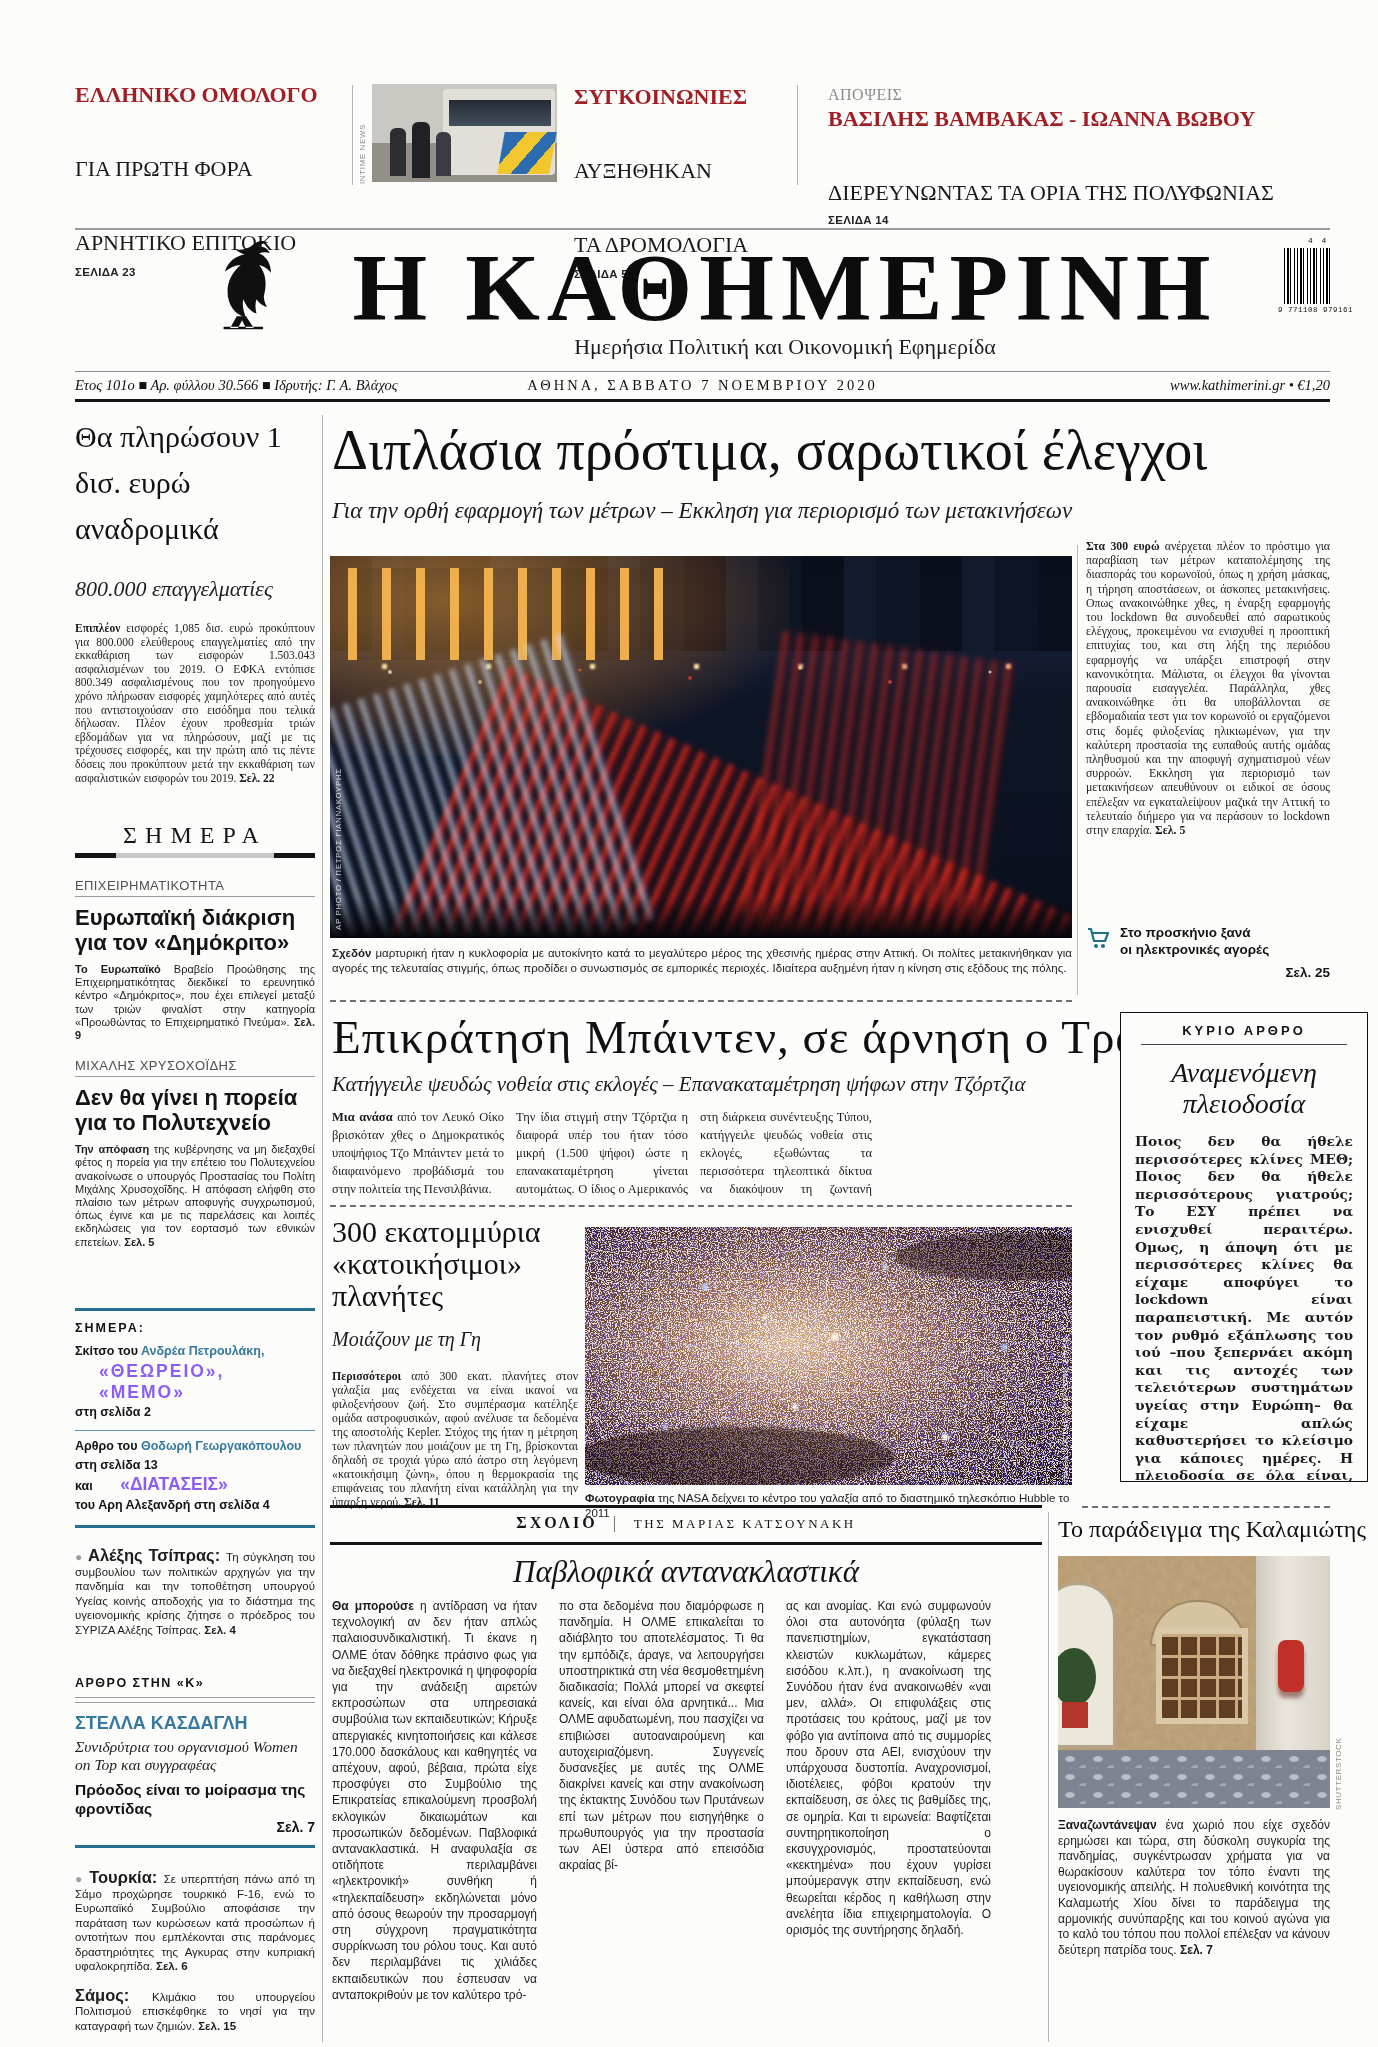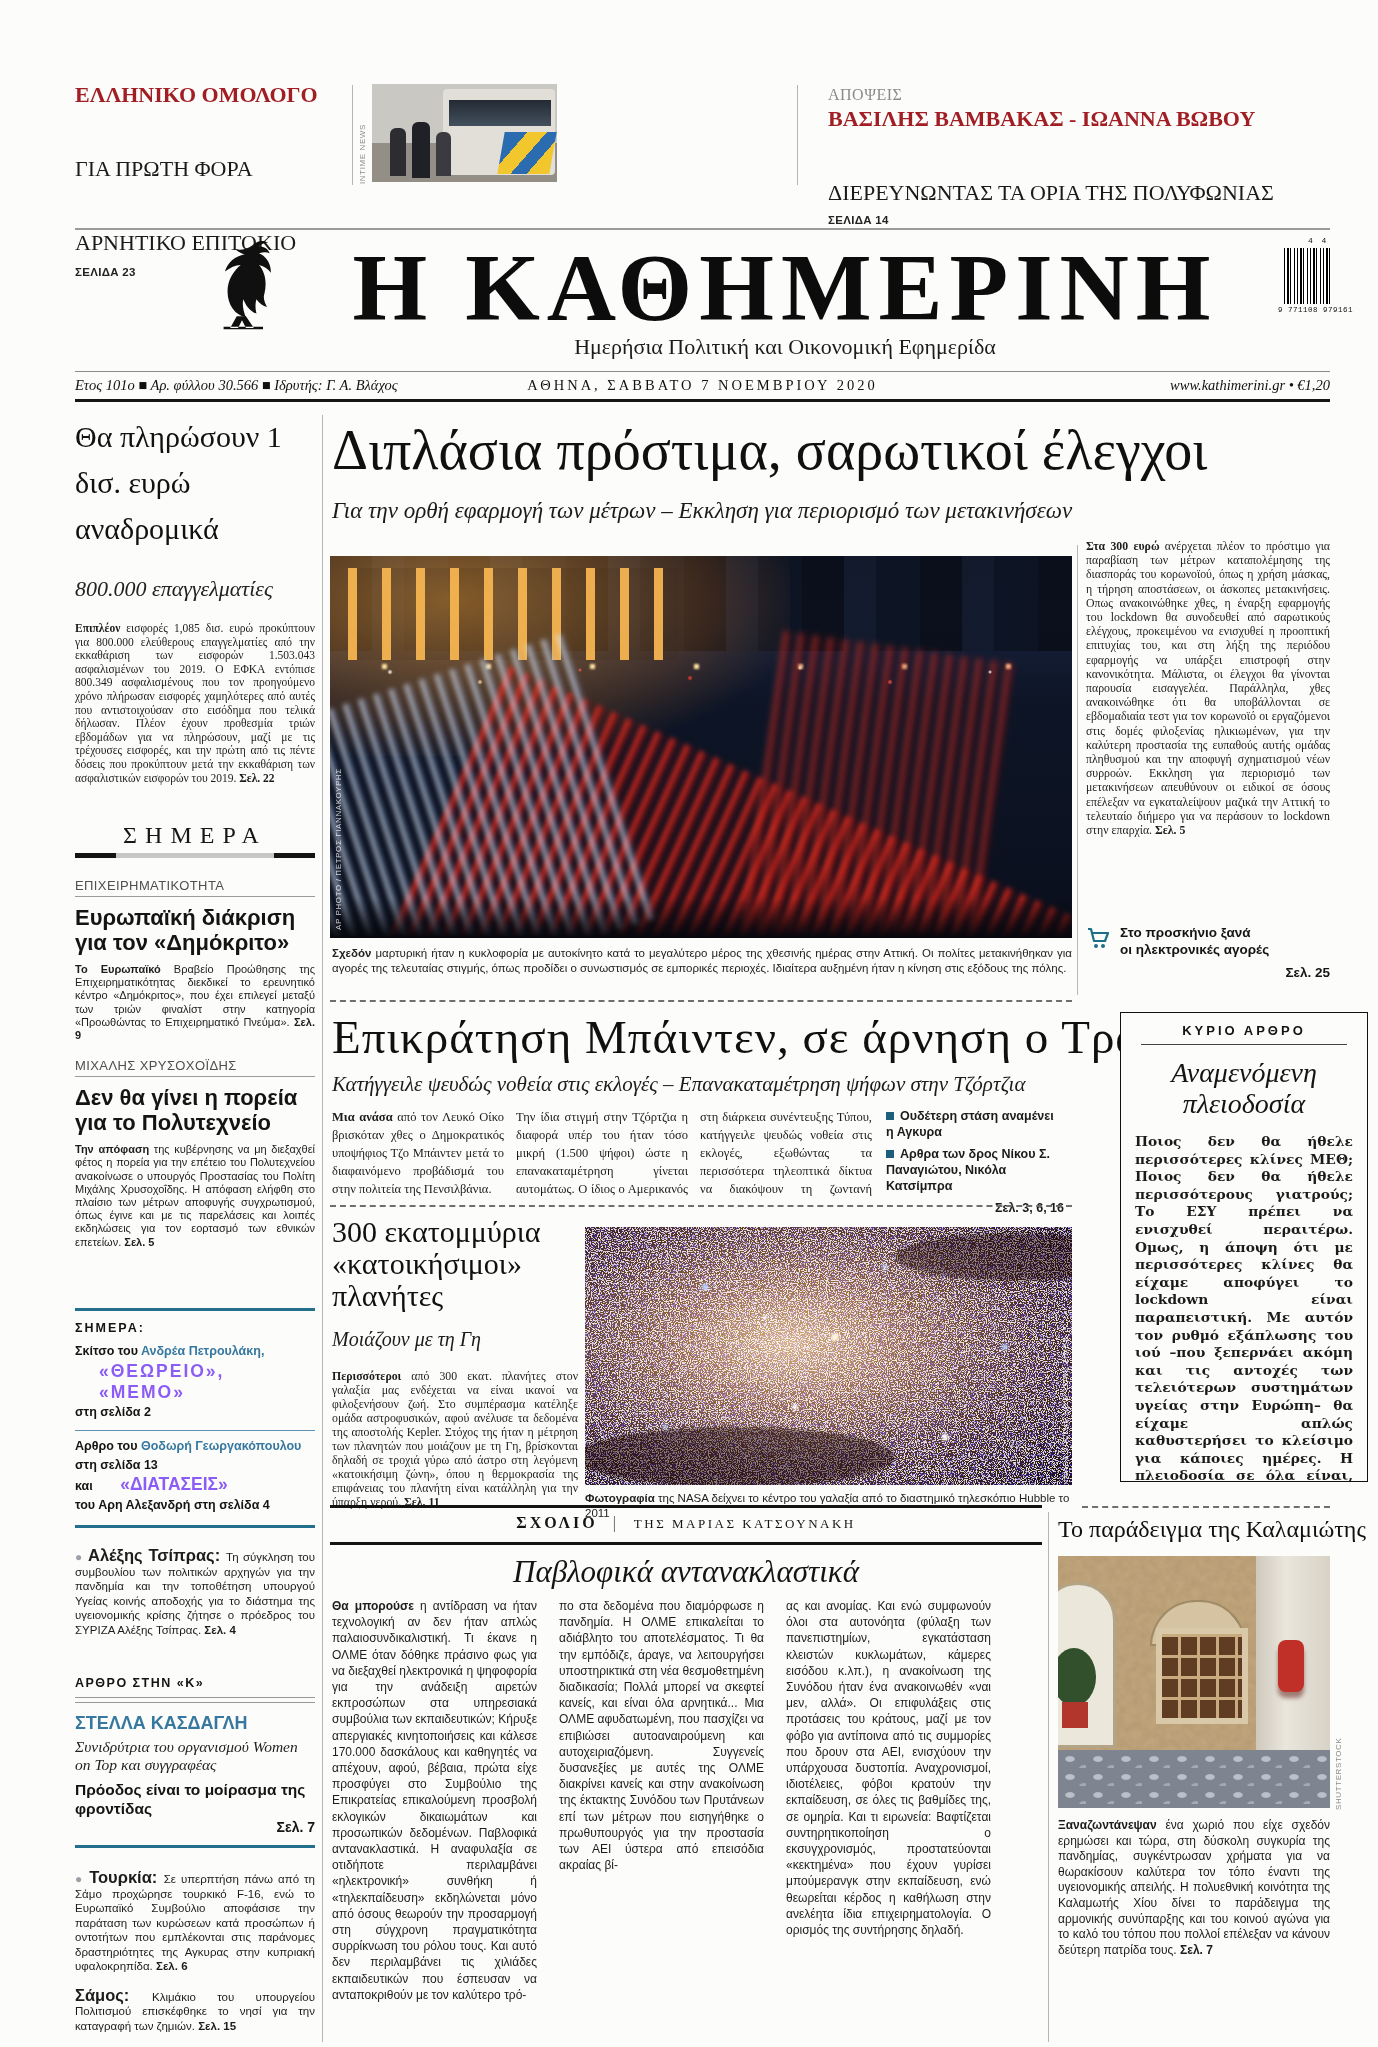--- a/index.html
+++ b/index.html
@@ -162,20 +162,26 @@
 
   <div class="abs busph" style="left:372px;top:84px;width:185px;height:98px;">
     <div class="bp-bus"></div>
     <div class="bp-win"></div>
     <div class="bp-front"></div>
     <div class="bp-p1"></div>
     <div class="bp-p2"></div>
     <div class="bp-p3"></div>
   </div>
 
+  <div class="abs" style="left:574px;top:84px;width:216px;">
+    <div class="kicker-red">ΣΥΓΚΟΙΝΩΝΙΕΣ</div>
+    <div class="teaser-line">ΑΥΞΗΘΗΚΑΝ</div>
+    <div class="teaser-line">ΤΑ ΔΡΟΜΟΛΟΓΙΑ</div>
+    <div class="teaser-page" style="margin-top:10px;">ΣΕΛΙΔΑ 5</div>
+  </div>
 
   <div class="abs vline" style="left:797px;top:85px;height:100px;"></div>
 
   <div class="abs" style="left:828px;top:86px;width:502px;">
     <div class="kicker-gray">ΑΠΟΨΕΙΣ</div>
     <div class="kicker-red" style="margin-top:2px;">ΒΑΣΙΛΗΣ ΒΑΜΒΑΚΑΣ - ΙΩΑΝΝΑ ΒΩΒΟΥ</div>
     <div class="teaser-line">ΔΙΕΡΕΥΝΩΝΤΑΣ ΤΑ ΟΡΙΑ ΤΗΣ ΠΟΛΥΦΩΝΙΑΣ</div>
     <div class="teaser-page" style="margin-top:8px;">ΣΕΛΙΔΑ 14</div>
   </div>
 
@@ -323,25 +329,20 @@
   <div class="abs nooverflow" style="left:332px;top:1108px;width:172px;height:92px;">
     <p class="biden-col just" style="margin:0;">
       <b class="lead-b">Μια ανάσα </b><span>από τον Λευκό Οίκο βρισκόταν χθες ο Δημοκρατικός υποψήφιος Τζο Μπάιντεν μετά το διαφαινόμενο προβάδισμά του στην πολιτεία της Πενσιλβάνια.</span>
     </p>
   </div>
   <div class="abs nooverflow" style="left:516px;top:1108px;width:172px;height:92px;">
     <p class="biden-col just" style="margin:0;">Την ίδια στιγμή στην Τζόρτζια η διαφορά υπέρ του ήταν τόσο μικρή (1.500 ψήφοι) ώστε η επανακαταμέτρηση γίνεται αυτομάτως. Ο ίδιος ο Αμερικανός πρόεδρος,</p>
   </div>
   <div class="abs nooverflow" style="left:700px;top:1108px;width:172px;height:92px;">
     <p class="biden-col just" style="margin:0;">στη διάρκεια συνέντευξης Τύπου, κατήγγειλε ψευδώς νοθεία στις εκλογές, εξωθώντας τα περισσότερα τηλεοπτικά δίκτυα να διακόψουν τη ζωντανή μετάδοσή της.</p>
-  </div>
-  <div class="abs" style="left:886px;top:1108px;width:178px;">
-    <p class="bul-li"><span class="sq"></span><span>Ουδέτερη στάση αναμένει η Αγκυρα</span></p>
-    <p class="bul-li"><span class="sq"></span><span>Αρθρα των δρος Νίκου Σ. Παναγιώτου, Νικόλα Κατσίμπρα</span></p>
-    <div class="bul-li" style="text-align:right;">Σελ. 3, 6, 16</div>
   </div>
 
   <div class="abs dashed" style="left:330px;top:1205px;width:742px;"></div>
 
   <div class="abs" style="left:332px;top:1216px;width:250px;">
     <div class="pl-hl">300 εκατομμύρια</div>
     <div class="pl-hl">«κατοικήσιμοι»</div>
     <div class="pl-hl">πλανήτες</div>
     <div class="pl-sub" style="margin-top:16px;">Μοιάζουν με τη Γη</div>
     <p class="serif-body just nooverflow" style="margin:18px 0 0 0;width:246px;height:142px;font-size:11.8px;line-height:14px;">

